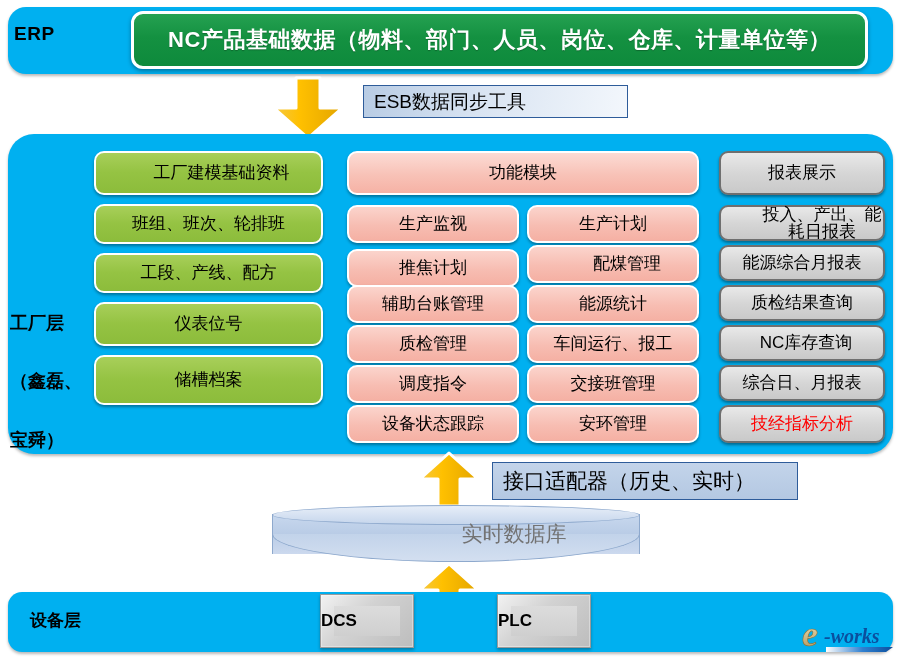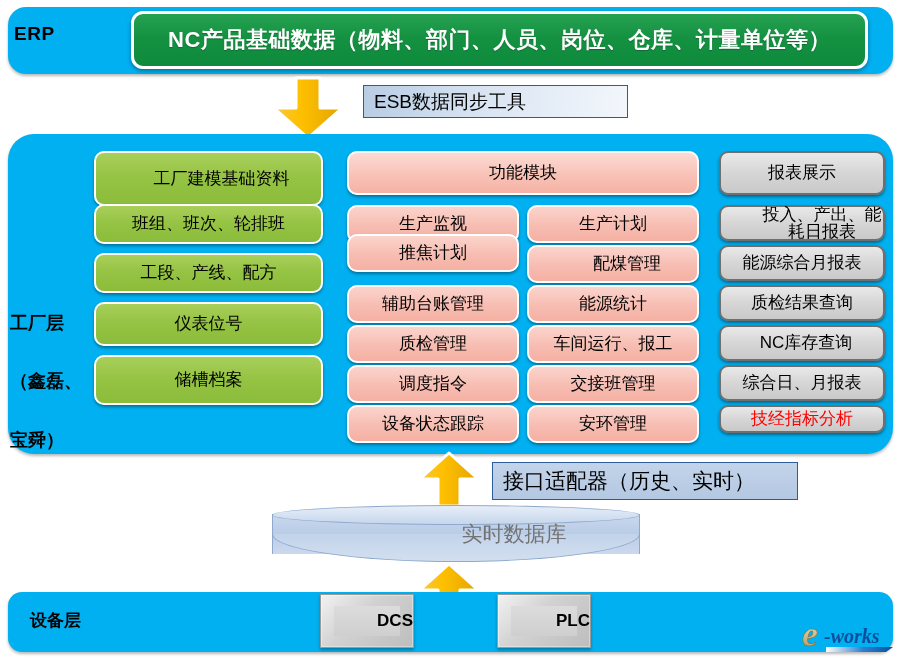--- a/index.html
+++ b/index.html
@@ -138,21 +138,21 @@
   }
   #db .cyl-label{
     position:absolute;left:0;top:0;width:408px;height:58px;
     display:flex;align-items:center;justify-content:center;
     font-size:21px;color:#737373;padding-left:38px;
   }
 
   
   .bevel{
     position:absolute;width:94px;height:54px;
-    display:flex;align-items:center;justify-content:flex-end;
+    display:flex;align-items:center;justify-content:flex-start;
     font-weight:bold;font-size:17px;color:#000;
     background:
       linear-gradient(135deg,#f2f2f2 0%,#d2d2d2 42%,#bdbdbd 100%);
     border:1px solid #9a9a9a;
     box-sizing:border-box;
     box-shadow:inset 0 0 0 1px rgba(255,255,255,.35),0 2px 3px rgba(0,0,0,.3);
     clip-path:none;
   }
   .bevel::before{
     content:"";position:absolute;left:0;top:0;right:0;bottom:0;
@@ -202,21 +202,21 @@
     <span>ESB数据同步工具</span>
   </div>
 
   <div class="band" id="plant-band"></div>
   <div class="band-label" id="plant-label">
     <span>工厂层</span>
     <span>（鑫磊、</span>
     <span>宝舜）</span>
   </div>
 
-  <div class="plate green" style="left:94px;top:151px;width:229px;height:55px;padding-left:26px;">
+  <div class="plate green" style="left:94px;top:151px;width:229px;height:44px;padding-left:26px;">
     <span class="lbl">工厂建模基础资料</span>
     </div>
   <div class="plate green" style="left:94px;top:204px;width:229px;height:40px;">
     <span class="lbl">班组、班次、轮排班</span>
     </div>
   <div class="plate green" style="left:94px;top:253px;width:229px;height:40px;">
     <span class="lbl">工段、产线、配方</span>
     </div>
   <div class="plate green" style="left:94px;top:302px;width:229px;height:44px;">
     <span class="lbl">仪表位号</span>
@@ -229,21 +229,21 @@
     <span class="lbl">功能模块</span>
     </div>
 
   <div class="plate pink" style="left:347px;top:205px;width:172px;height:38px;">
     <span class="lbl">生产监视</span>
     </div>
   <div class="plate pink" style="left:527px;top:205px;width:172px;height:38px;">
     <span class="lbl">生产计划</span>
     </div>
 
-  <div class="plate pink" style="left:347px;top:234px;width:172px;height:38px;">
+  <div class="plate pink" style="left:347px;top:249px;width:172px;height:38px;">
     <span class="lbl">推焦计划</span>
     </div>
   <div class="plate pink" style="left:527px;top:245px;width:172px;height:38px;padding-left:28px;">
     <span class="lbl">配煤管理</span>
     </div>
 
   <div class="plate pink" style="left:347px;top:285px;width:172px;height:38px;">
     <span class="lbl">辅助台账管理</span>
     </div>
   <div class="plate pink" style="left:527px;top:285px;width:172px;height:38px;">
@@ -283,21 +283,21 @@
     </div>
   <div class="plate gray" style="left:719px;top:285px;width:166px;height:36px;">
     <span class="lbl">质检结果查询</span>
     </div>
   <div class="plate gray" style="left:719px;top:325px;width:166px;height:36px;padding-left:8px;">
     <span class="lbl">NC库存查询</span>
     </div>
   <div class="plate gray" style="left:719px;top:365px;width:166px;height:36px;">
     <span class="lbl">综合日、月报表</span>
     </div>
-  <div class="plate gray" style="left:719px;top:405px;width:166px;height:28px;">
+  <div class="plate gray" style="left:719px;top:405px;width:166px;height:38px;">
     <span class="lbl red-text">技经指标分析</span>
     </div>
 
   <div class="arrow" style="left:418px;top:452px;">
     <svg width="62" height="56" viewBox="0 0 62 56">
       <defs>
         <linearGradient id="gArrowU1" x1="0" y1="0" x2="1" y2="0">
           <stop offset="0%" stop-color="#F5C842"></stop>
           <stop offset="38%" stop-color="#FFC000"></stop>
           <stop offset="100%" stop-color="#E3A500"></stop>

